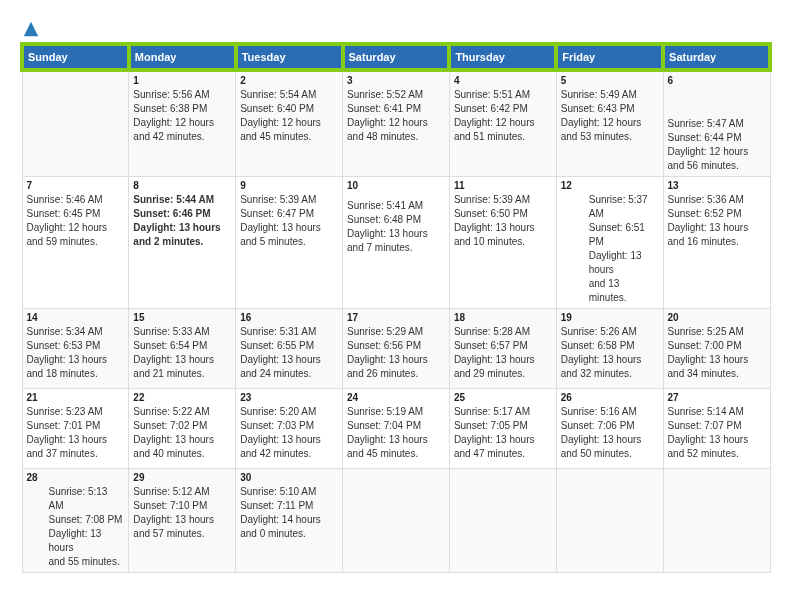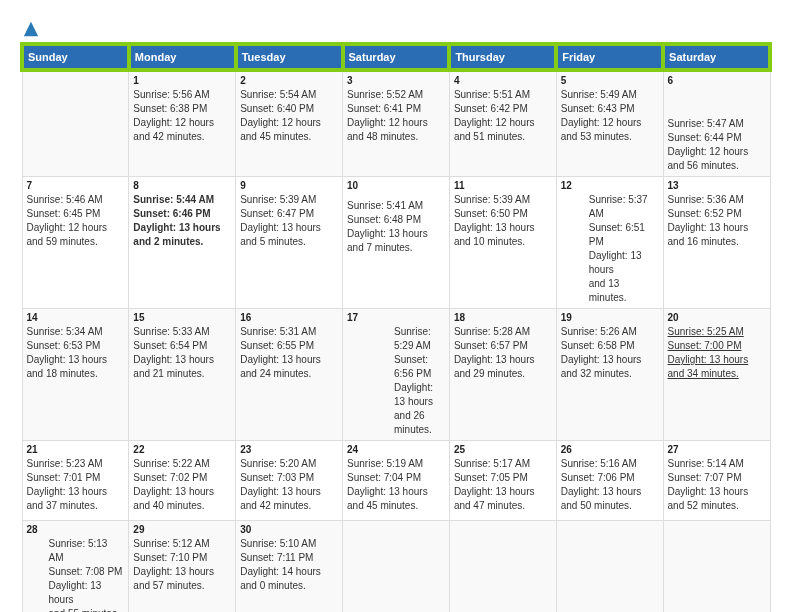--- a/index.html
+++ b/index.html
@@ -242,42 +242,42 @@
           </td>
           <td>
             <span class="day-num">16</span>
             <div class="cell-content" style="white-space: pre-line;">Sunrise: 5:31 AM
 Sunset: 6:55 PM
 Daylight: 13 hours
 and 24 minutes.</div>
           </td>
           <td>
             <span class="day-num">17</span>
-            <div class="cell-content" style="white-space: pre-line; margin-left: 47px;">Sunrise: 5:29 AM
+            <div class="cell-content" style="white-space: pre-line;">Sunrise: 5:29 AM
 Sunset: 6:56 PM
 Daylight: 13 hours
 and 26 minutes.</div>
           </td>
           <td>
             <span class="day-num">18</span>
             <div class="cell-content" style="white-space: pre-line;">Sunrise: 5:28 AM
 Sunset: 6:57 PM
 Daylight: 13 hours
 and 29 minutes.</div>
           </td>
           <td>
             <span class="day-num">19</span>
             <div class="cell-content" style="white-space: pre-line;">Sunrise: 5:26 AM
 Sunset: 6:58 PM
 Daylight: 13 hours
 and 32 minutes.</div>
           </td>
           <td>
             <span class="day-num">20</span>
-            <div class="cell-content" style="white-space: pre-line; text-decoration: underline;">Sunrise: 5:25 AM
+            <div class="cell-content" style="white-space: pre-line;">Sunrise: 5:25 AM
 Sunset: 7:00 PM
 Daylight: 13 hours
 and 34 minutes.</div>
           </td>
         </tr>
         <tr>
           <td>
             <span class="day-num">21</span>
             <div class="cell-content" style="white-space: pre-line;">Sunrise: 5:23 AM
 Sunset: 7:01 PM

